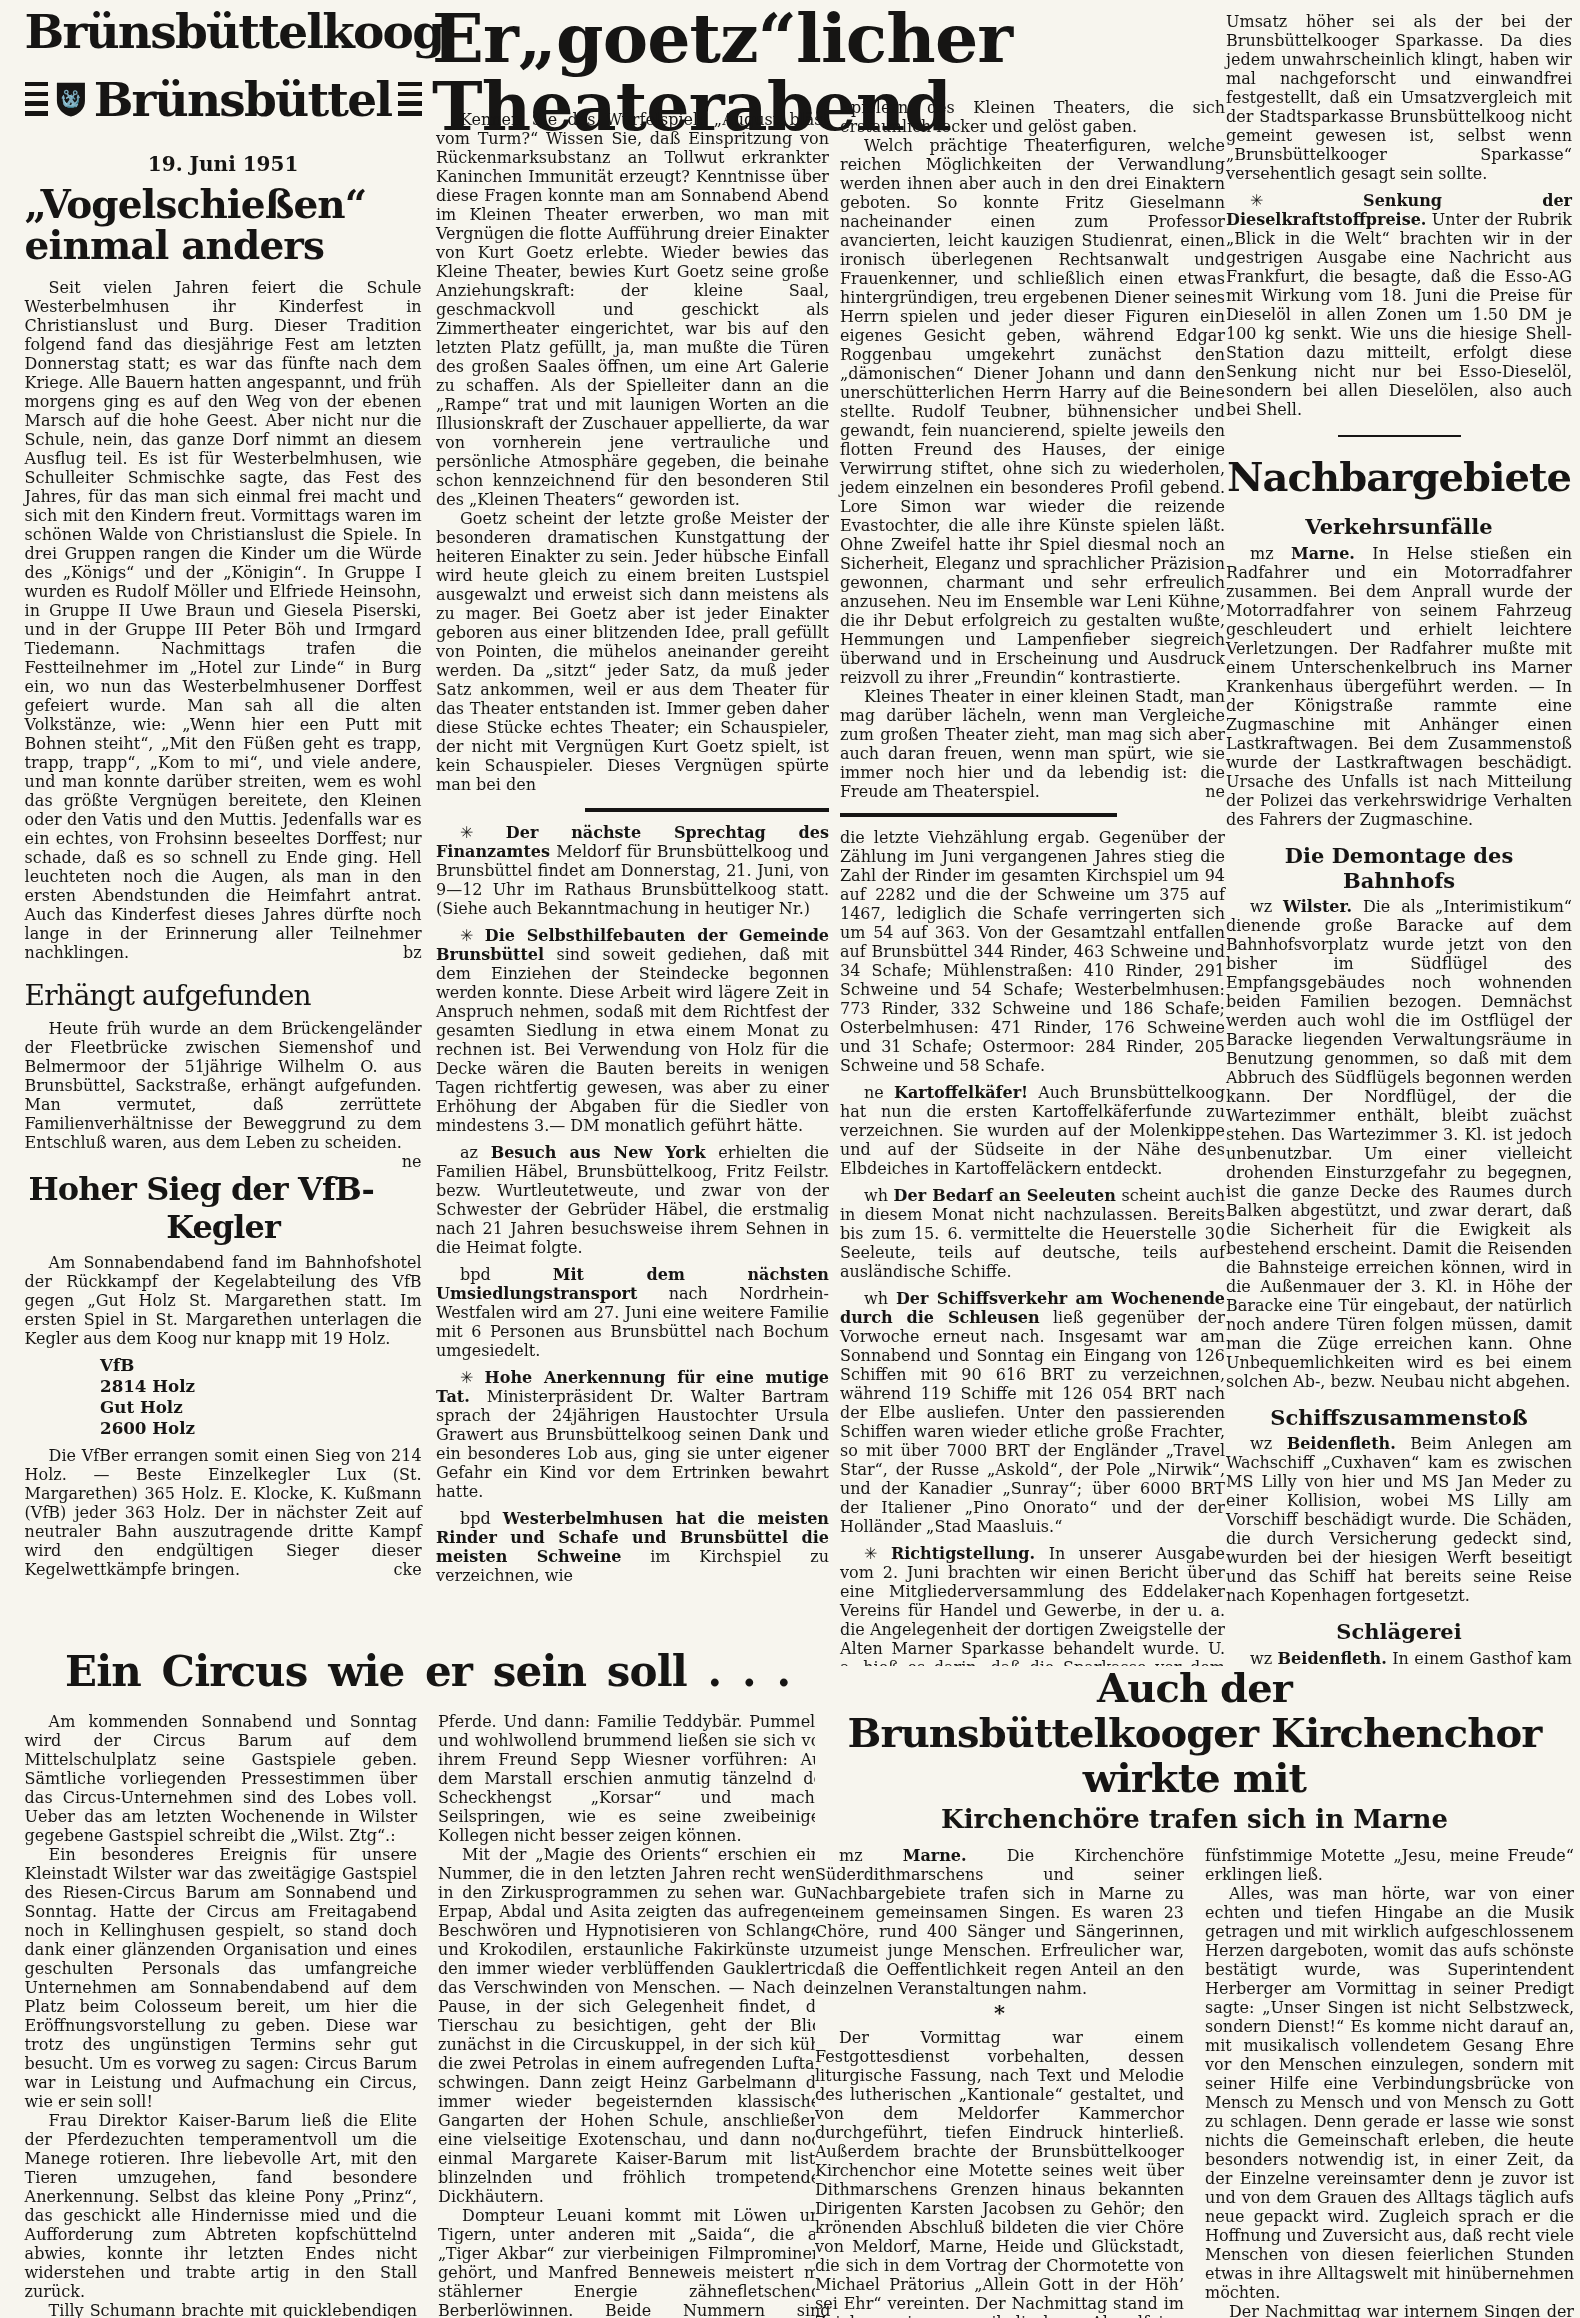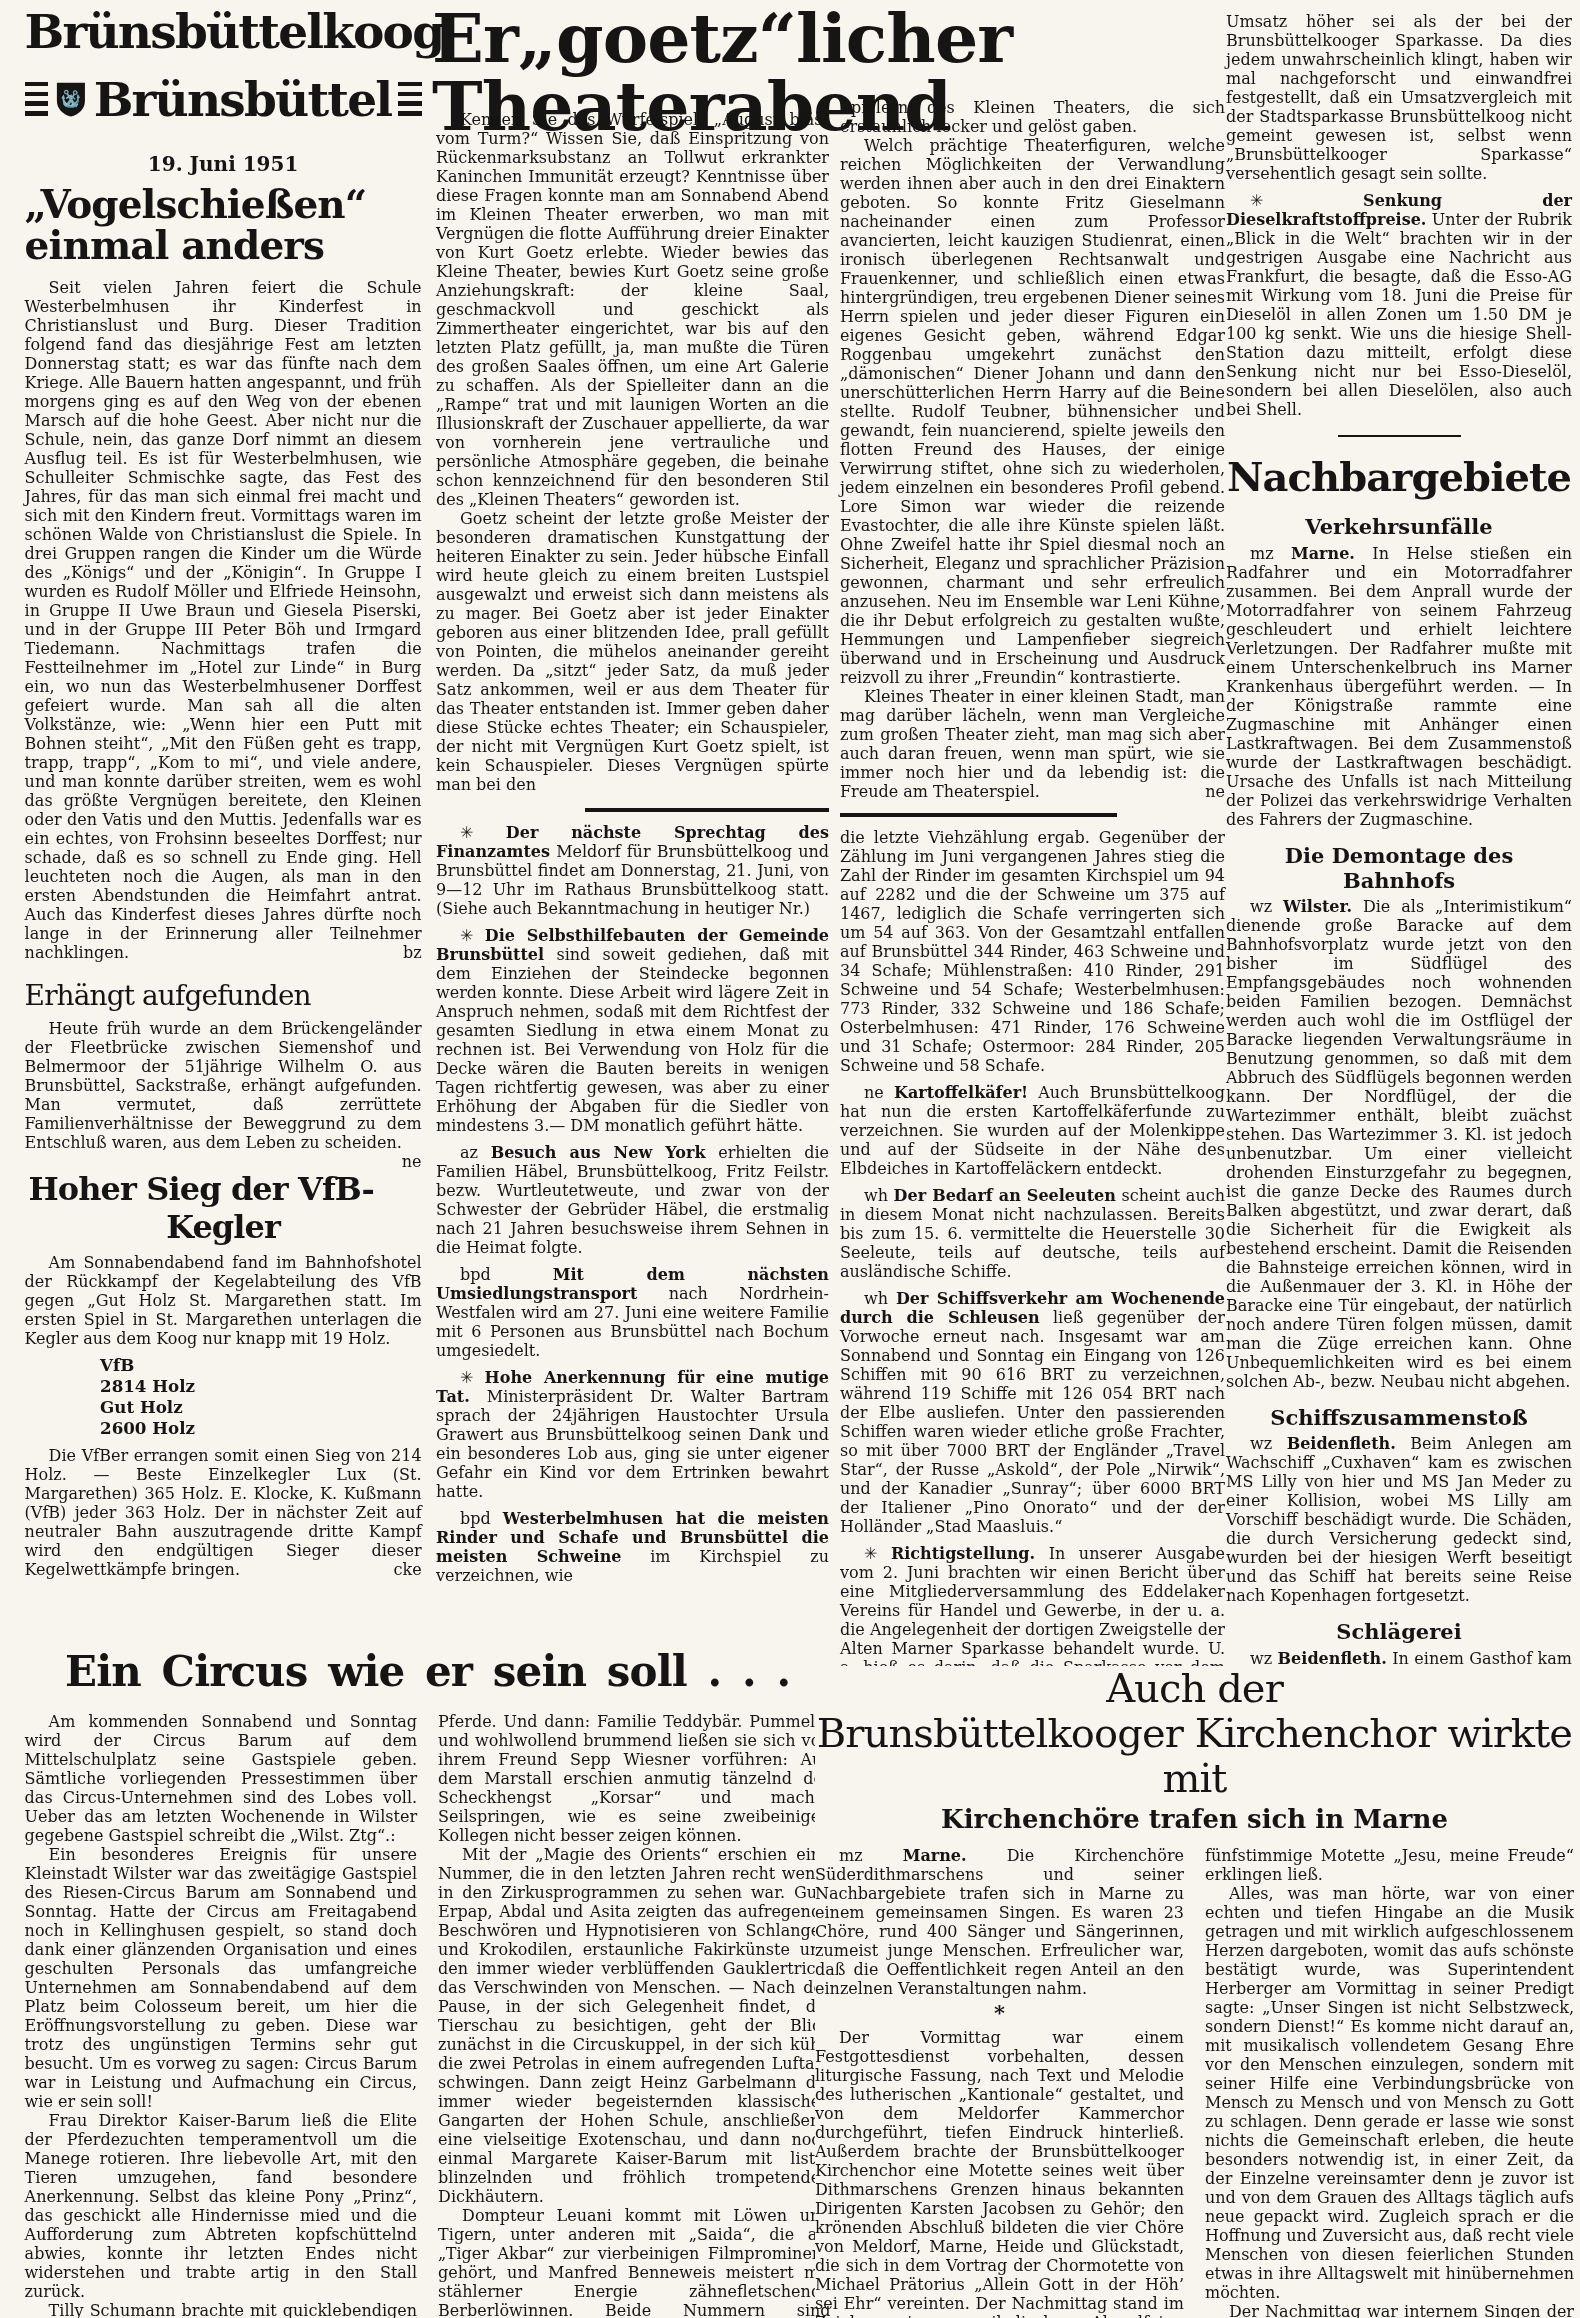--- a/index.html
+++ b/index.html
@@ -15,21 +15,21 @@
   .note{margin-top:8px;}
   b{font-weight:700;}
   
   .h1a{font-size:39px;line-height:1.04;font-weight:700;text-align:left;margin:8.8px 0 12.3px;letter-spacing:-0.9px;}
   .h-erh{font-size:28px;font-weight:400;text-align:left;margin:17.6px 0 7px;letter-spacing:-0.9px;}
   .h-keg{font-size:32px;font-weight:700;text-align:center;margin:17.6px 0 7px;letter-spacing:-0.9px;}
   .h-theater{font-size:68px;font-weight:700;text-align:left;letter-spacing:-0.9px;line-height:1;}
   .h-circus{font-size:42px;font-weight:700;text-align:center;margin:0 0 16px;word-spacing:7px;letter-spacing:-0.9px;}
   .h-nachbar{font-size:40px;font-weight:700;text-align:center;margin:8.8px 0 1.8px;letter-spacing:-0.9px;}
   .subhead{font-size:21px;font-weight:700;text-align:center;margin:14px 0 4.4px;}
-  .h-k{font-size:40px;font-weight:400;text-align:center;line-height:1.12;letter-spacing:-0.9px;}
+  .h-k{font-size:40px;font-weight:700;text-align:center;line-height:1.12;letter-spacing:-0.9px;}
   .h-ksub{font-size:26px;font-weight:700;text-align:center;margin:3.5px 0 12.3px;}
   
   .rule{border:0;border-top:4.4px solid #161514;}
   .rule-right{width:62%;margin:14px 0 10.5px auto;}
   .rule-left{width:72%;margin:12.3px auto 10.5px 0;}
   .rule-small{border:0;border-top:2.6px solid #161514;width:123px;margin:16px auto;}
   
   .mh{text-align:center;}
   .mh1{font-size:47px;font-weight:800;letter-spacing:-1.8px;line-height:1.05;}
   .mh-row{display:flex;align-items:center;justify-content:center;gap:7px;margin-top:1.8px;}

